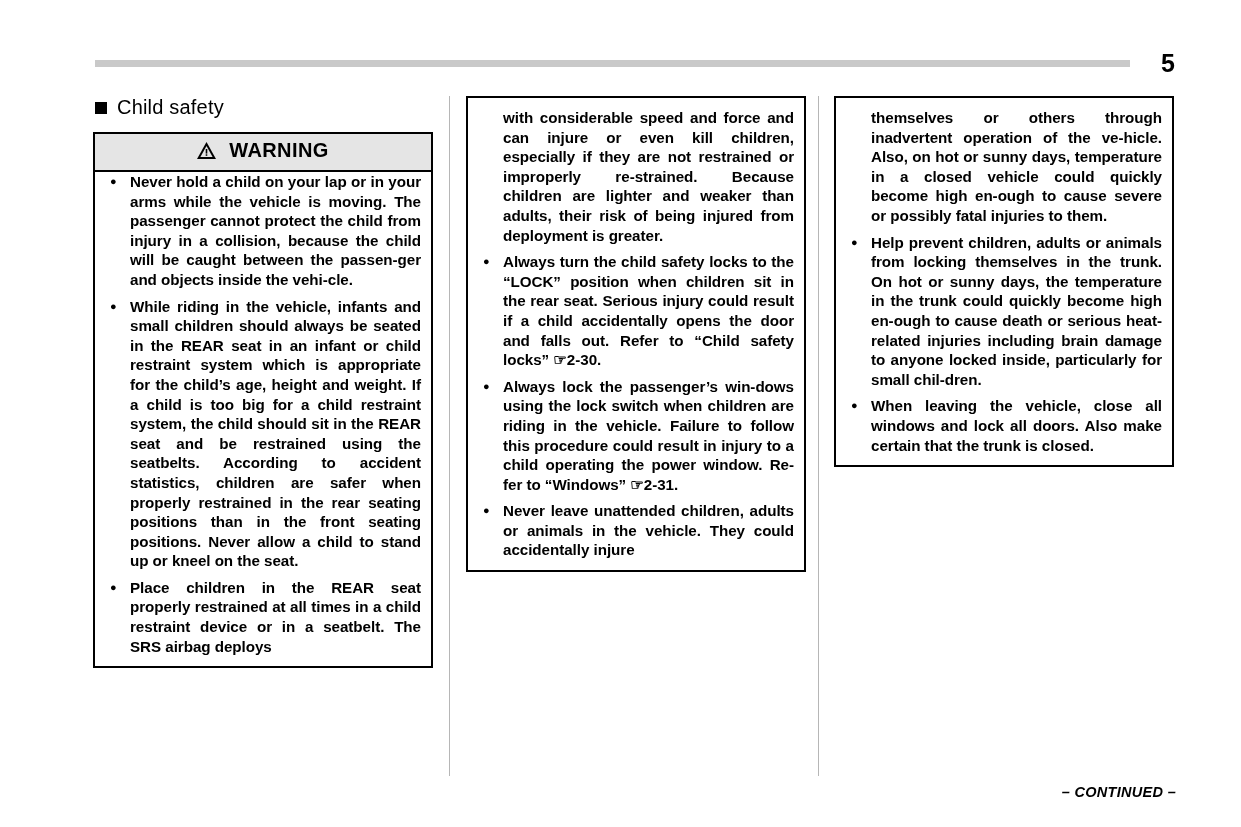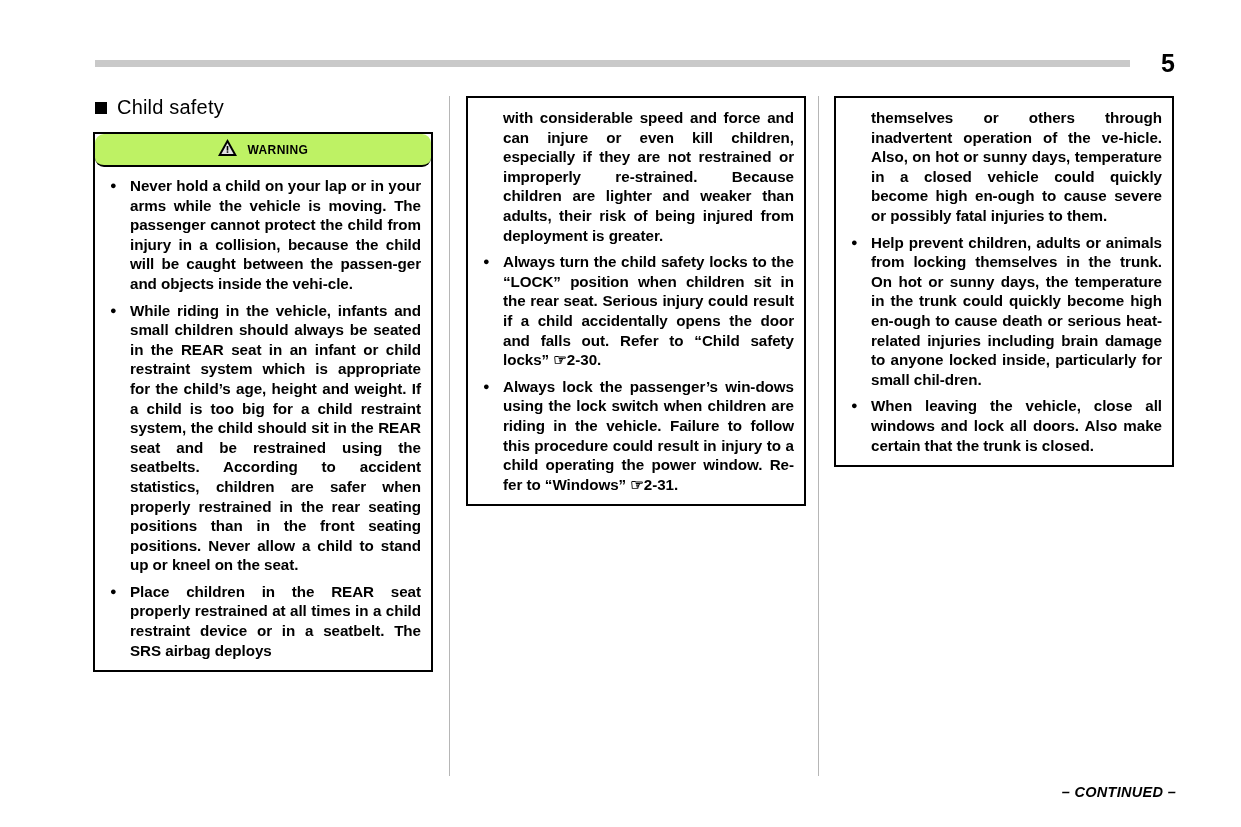--- a/index.html
+++ b/index.html
@@ -84,36 +84,35 @@
     background: #000;
     display: inline-block;
   }
 
   
   .warning-box {
     border: 2px solid #000;
     background: #fff;
   }
   .warning-head {
-    background: #bef264;
+    background: #e5e5e5;
     border-bottom: 2px solid #000;
     text-align: center;
-    font-size: 12px;
+    font-size: 20px;
     font-weight: bold;
     padding: 5px 0 6px;
     letter-spacing: .4px;
-    border-radius: 9px;
   }
   .warn-tri {
     display: inline-block;
     vertical-align: -2px;
     margin-right: 7px;
   }
   .warning-body {
-    padding: 9px 10px 10px 8px;
+    padding: 0 10px 10px 8px;
   }
 
   ul.bullets {
     list-style: none;
     margin: 0;
     padding: 0;
   }
   ul.bullets > li {
     position: relative;
     padding-left: 27px;
@@ -202,20 +201,21 @@
       </div>
     </div>
   </div>
 
   <div class="col col-2">
     <div class="text-box">
       <p class="lead">with considerable speed and force and can injure or even kill children, especially if they are not restrained or improperly re-strained. Because children are lighter and weaker than adults, their risk of being injured from deployment is greater.</p>
       <ul class="bullets">
         <li>Always turn the child safety locks to the “LOCK” position when children sit in the rear seat. Serious injury could result if a child accidentally opens the door and falls out. Refer to “Child safety locks” ☞2-30.</li>
         <li>Always lock the passenger’s win-dows using the lock switch when children are riding in the vehicle. Failure to follow this procedure could result in injury to a child operating the power window. Re-fer to “Windows” ☞2-31.</li>
+        <li>Never leave unattended children, adults or animals in the vehicle. They could accidentally injure</li>
       </ul>
     </div>
   </div>
 
   <div class="col col-3">
     <div class="text-box">
       <p class="lead">themselves or others through inadvertent operation of the ve-hicle. Also, on hot or sunny days, temperature in a closed vehicle could quickly become high en-ough to cause severe or possibly fatal injuries to them.</p>
       <ul class="bullets">
         <li>Help prevent children, adults or animals from locking themselves in the trunk. On hot or sunny days, the temperature in the trunk could quickly become high en-ough to cause death or serious heat-related injuries including brain damage to anyone locked inside, particularly for small chil-dren.</li>
         <li>When leaving the vehicle, close all windows and lock all doors. Also make certain that the trunk is closed.</li>

